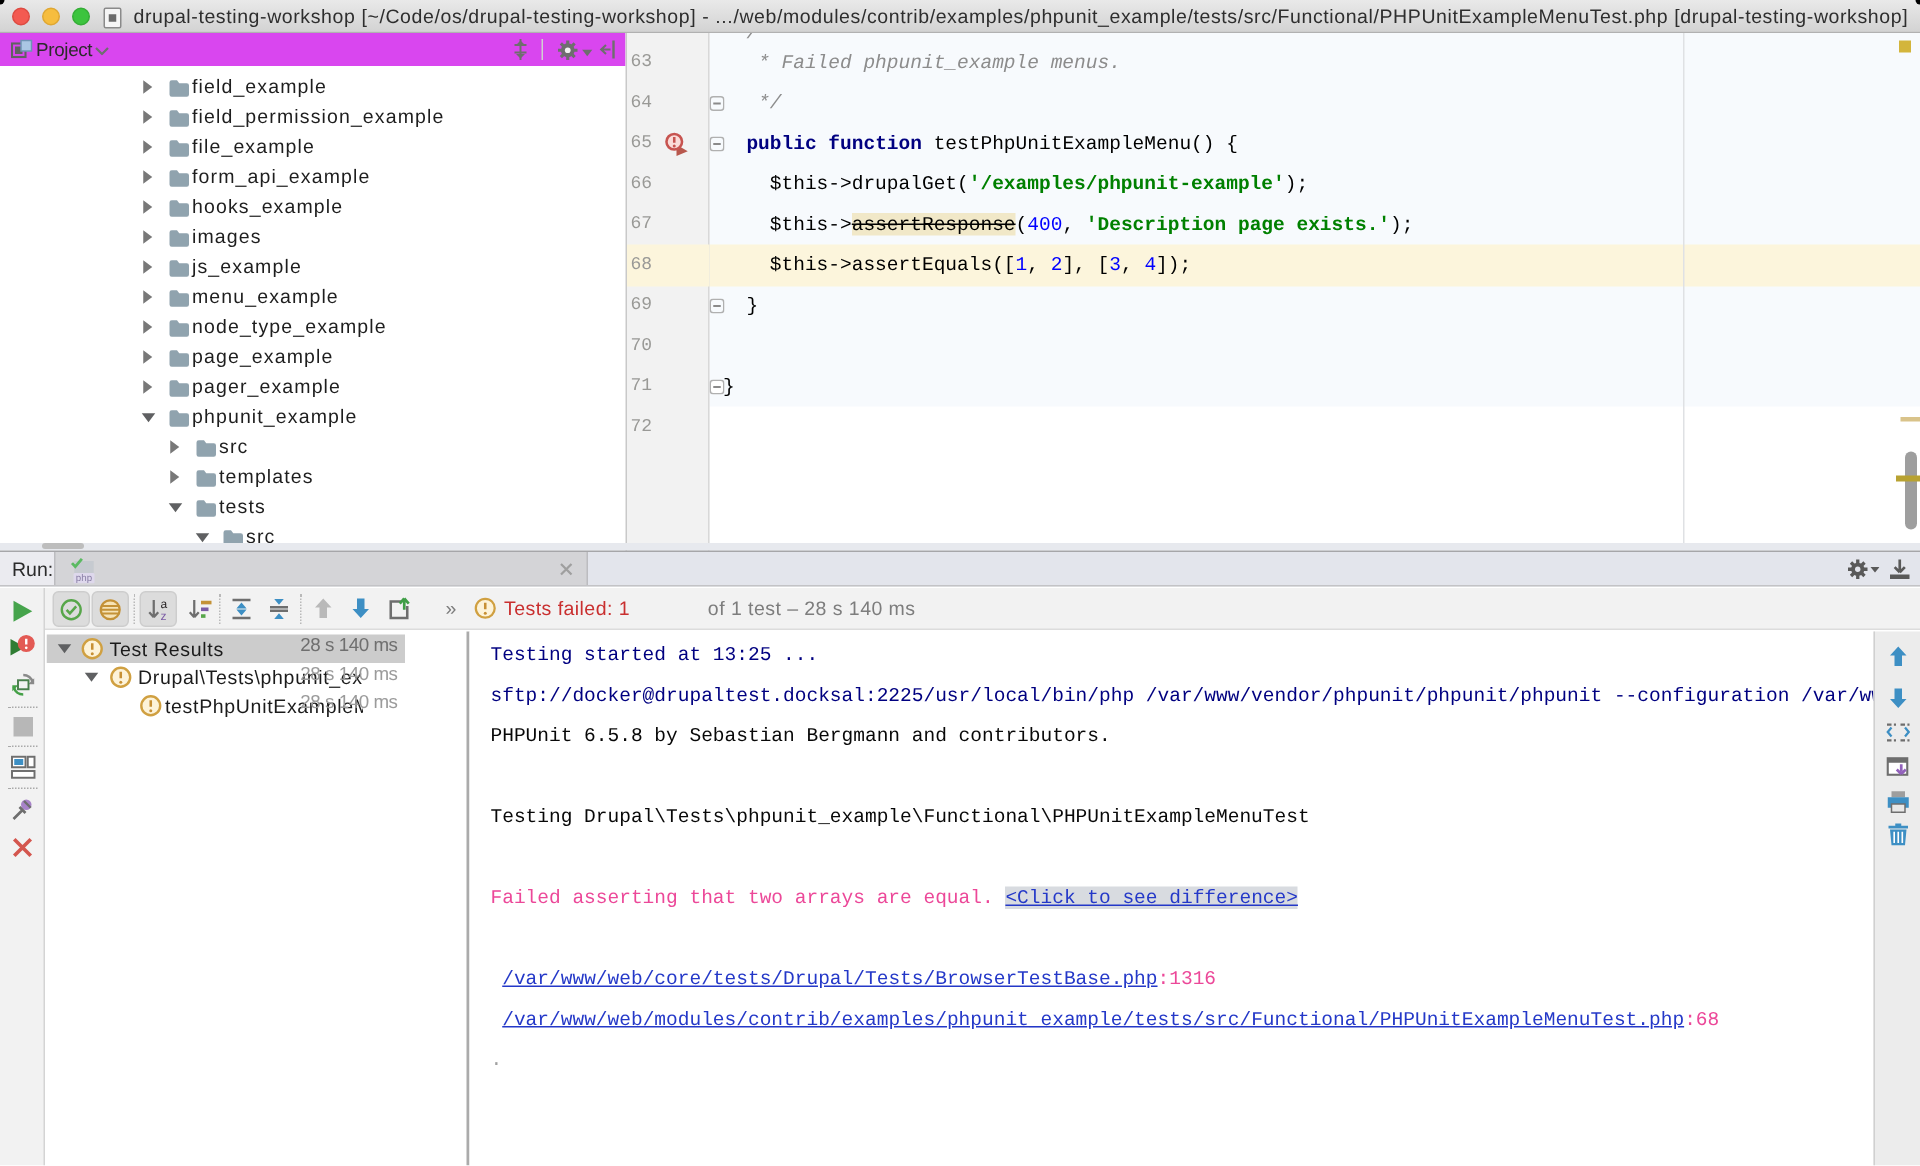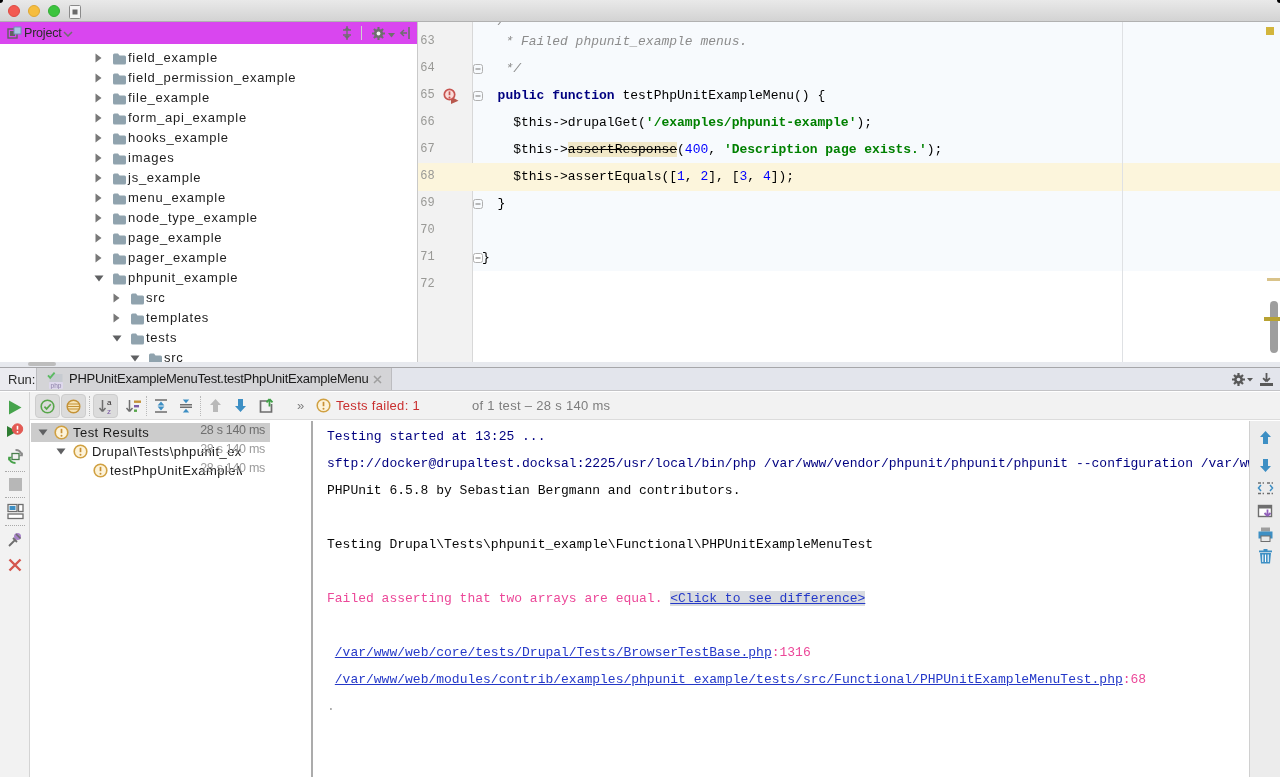--- a/index.html
+++ b/index.html
@@ -58,20 +58,21 @@
   <div class="abs" id="titlebar">
     <div class="abs" style="left:0;top:0;width:3px;height:3px;background:#000;border-bottom-right-radius:3px;"></div>
     <div class="abs" style="left:1277px;top:0;width:3px;height:3px;background:#000;border-bottom-left-radius:3px;"></div>
     <div class="abs tl" style="left:8px; background:#f35a51; border:0.5px solid #dd4b42;"></div>
     <div class="abs tl" style="left:28px; background:#f6bd3e; border:0.5px solid #dfa733;"></div>
     <div class="abs tl" style="left:48px; background:#3cc43e; border:0.5px solid #34ad36;"></div>
     <svg class="abs" style="left:68px; top:3.5px" width="14" height="16">
       <rect x="1.5" y="1.5" width="11" height="13" rx="1" fill="#f5f5f5" stroke="#8a8a8a"></rect>
       <rect x="4.5" y="5.5" width="5" height="5" fill="#6b6b6b"></rect>
     </svg>
+    <div class="abs" id="title-text">drupal-testing-workshop [~/Code/os/drupal-testing-workshop] - .../web/modules/contrib/examples/phpunit_example/tests/src/Functional/PHPUnitExampleMenuTest.php [drupal-testing-workshop]</div>
   </div>
 
   <div class="abs" id="project">
     <div class="abs" id="proj-header">
       <svg class="abs" style="left:7px; top:4px" width="15" height="15">
         <rect x="1" y="3" width="9" height="9" fill="none" stroke="#616161" stroke-width="1.4"></rect>
         <rect x="3" y="5" width="5" height="5" fill="#616161"></rect>
         <rect x="7" y="1" width="7" height="7" fill="#aac6e4" stroke="#6f93b5"></rect>
       </svg>
       <div class="abs txt">Project</div>
@@ -328,21 +329,20 @@
         <path d="M7.5 1 v7 M7.5 9.5 l-3.4-3.4 M7.5 9.5 l3.4-3.4" stroke="#595959" stroke-width="1.8" fill="none"></path>
         <rect x="1" y="11" width="13" height="3" fill="#595959"></rect>
       </svg>
       <div class="abs" id="run-tab">
         <svg class="abs" style="left:10px; top:4px" width="18" height="17">
           <rect x="2.5" y="2" width="13" height="8" fill="#c6cad0"></rect>
           <rect x="2" y="10" width="14" height="7" rx="1" fill="#ded8ec"></rect>
           <text x="9" y="15.6" font-size="6.5" fill="#8a7fa6" text-anchor="middle" font-family="Liberation Sans">php</text>
           <path d="M1 3.4 l2.2 2.4 L7.6 0.6" stroke="#5bba62" stroke-width="1.9" fill="none"></path>
         </svg>
-        <div class="abs txt">PHPUnitExampleMenuTest.testPhpUnitExampleMenu</div>
         <svg class="abs" style="left:336px; top:7px" width="9" height="9">
             <path d="M1 1 L8 8 M8 1 L1 8" stroke="#9f9f9f" stroke-width="1.5"></path>
           </svg>
       </div>
     </div>
     <div class="abs" id="toolbar">
 
       <div class="abs" style="left:35px; top:2px; width:25px; height:24px; background:#dcdcdc; border:1px solid #cdcdcd; border-radius:4px;"></div>
       <svg class="abs" style="left:40px; top:7px" width="15" height="15">
         <circle cx="7.5" cy="7.5" r="6.3" fill="none" stroke="#57a64a" stroke-width="1.6"></circle>

